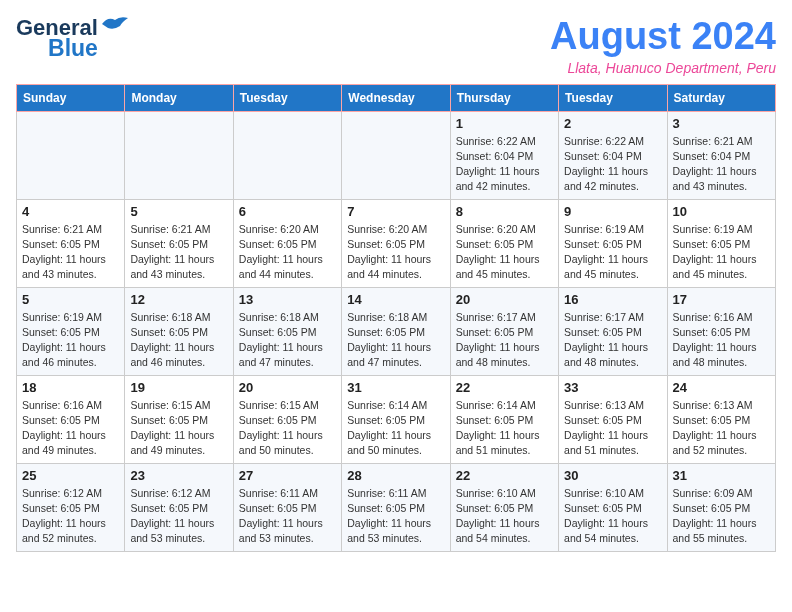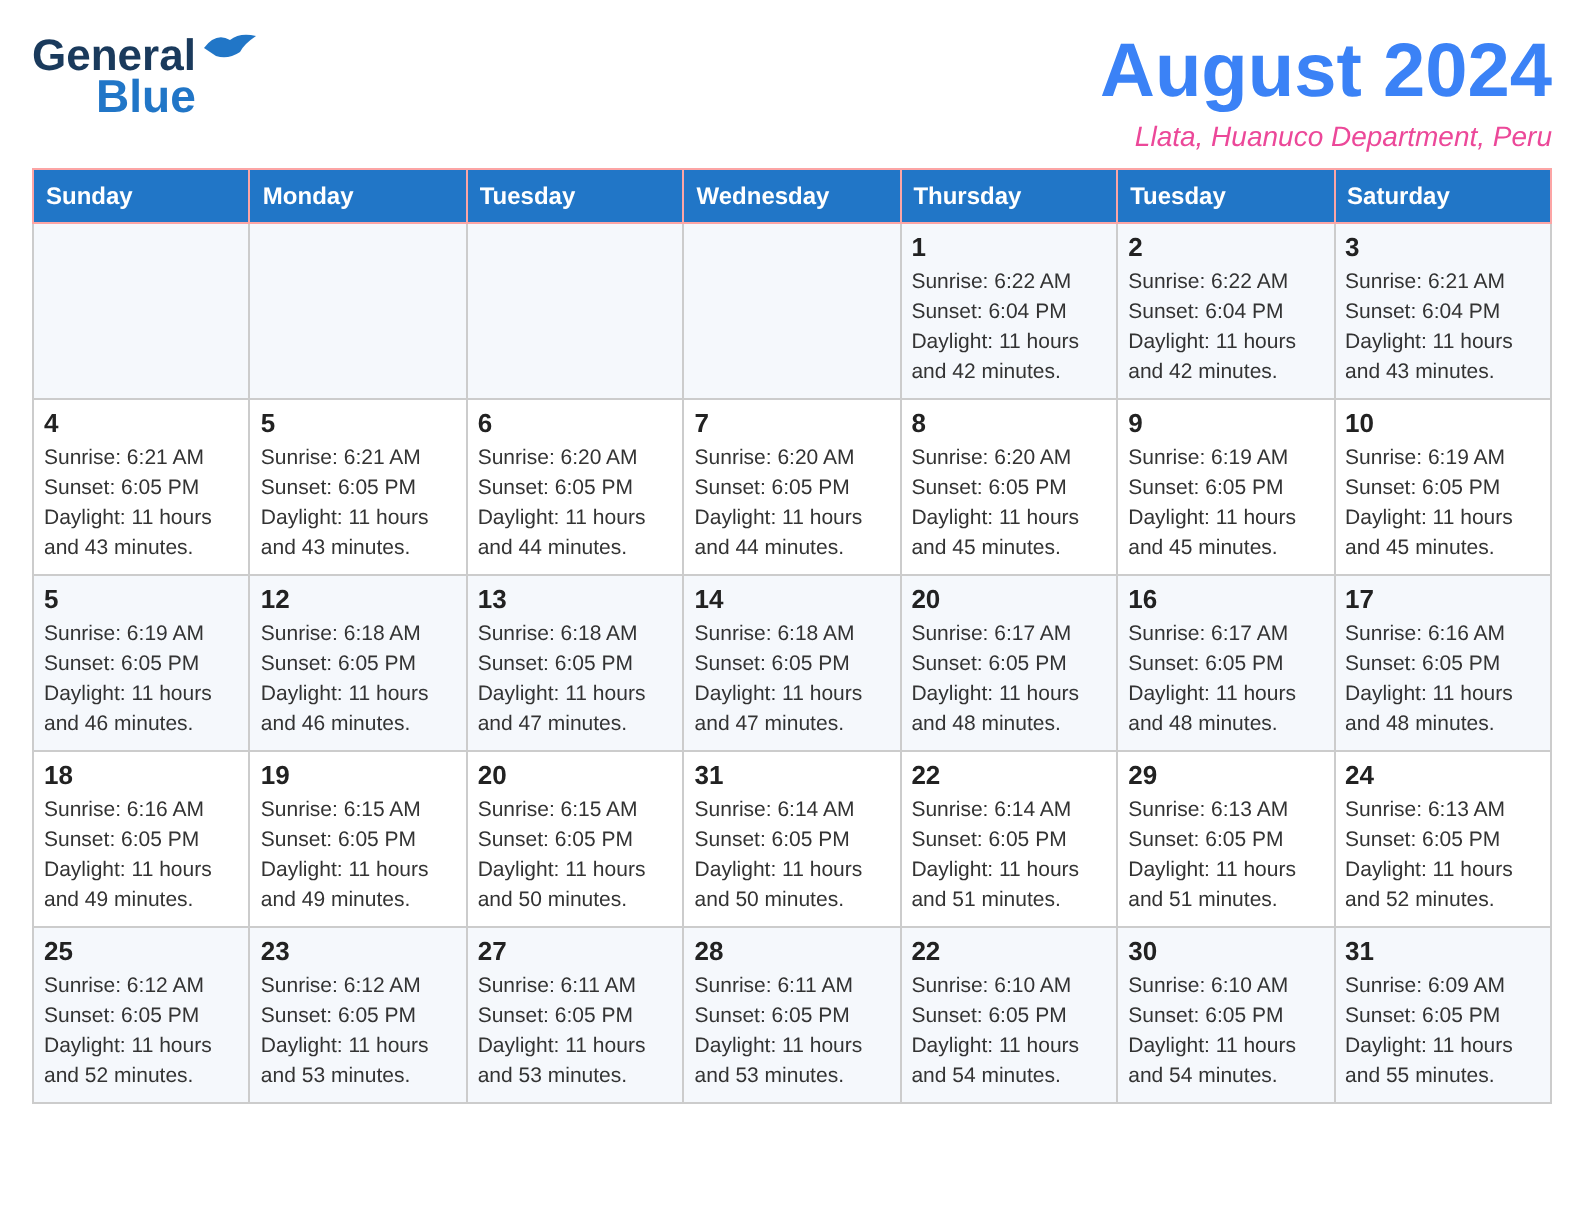--- a/index.html
+++ b/index.html
@@ -213,21 +213,21 @@
         </td>
         <td>
           <span class="day-num">31</span>
           <div class="day-info">Sunrise: 6:14 AM<br>Sunset: 6:05 PM<br>Daylight: 11 hours<br>and 50 minutes.</div>
         </td>
         <td>
           <span class="day-num">22</span>
           <div class="day-info">Sunrise: 6:14 AM<br>Sunset: 6:05 PM<br>Daylight: 11 hours<br>and 51 minutes.</div>
         </td>
         <td>
-          <span class="day-num">29</span>
+          <span class="day-num">33</span>
           <div class="day-info">Sunrise: 6:13 AM<br>Sunset: 6:05 PM<br>Daylight: 11 hours<br>and 51 minutes.</div>
         </td>
         <td>
           <span class="day-num">24</span>
           <div class="day-info">Sunrise: 6:13 AM<br>Sunset: 6:05 PM<br>Daylight: 11 hours<br>and 52 minutes.</div>
         </td>
       </tr>
       <tr>
         <td>
           <span class="day-num">25</span>

